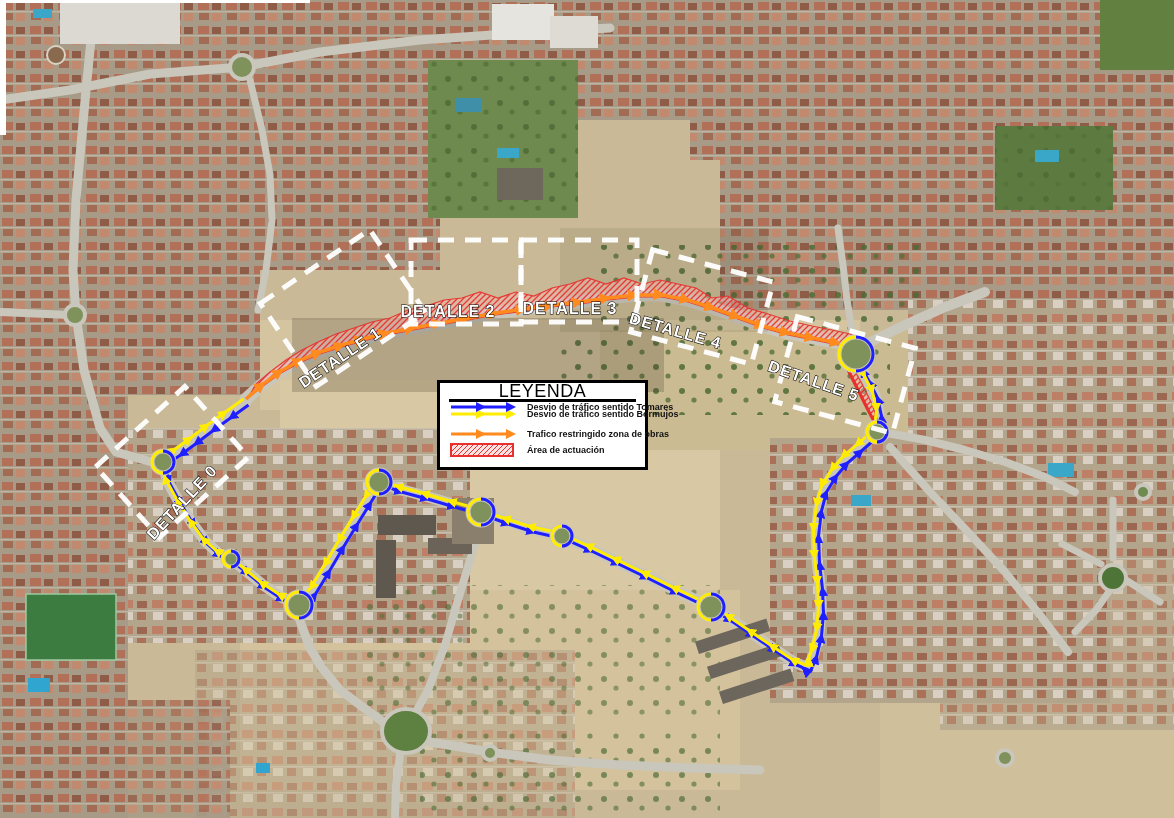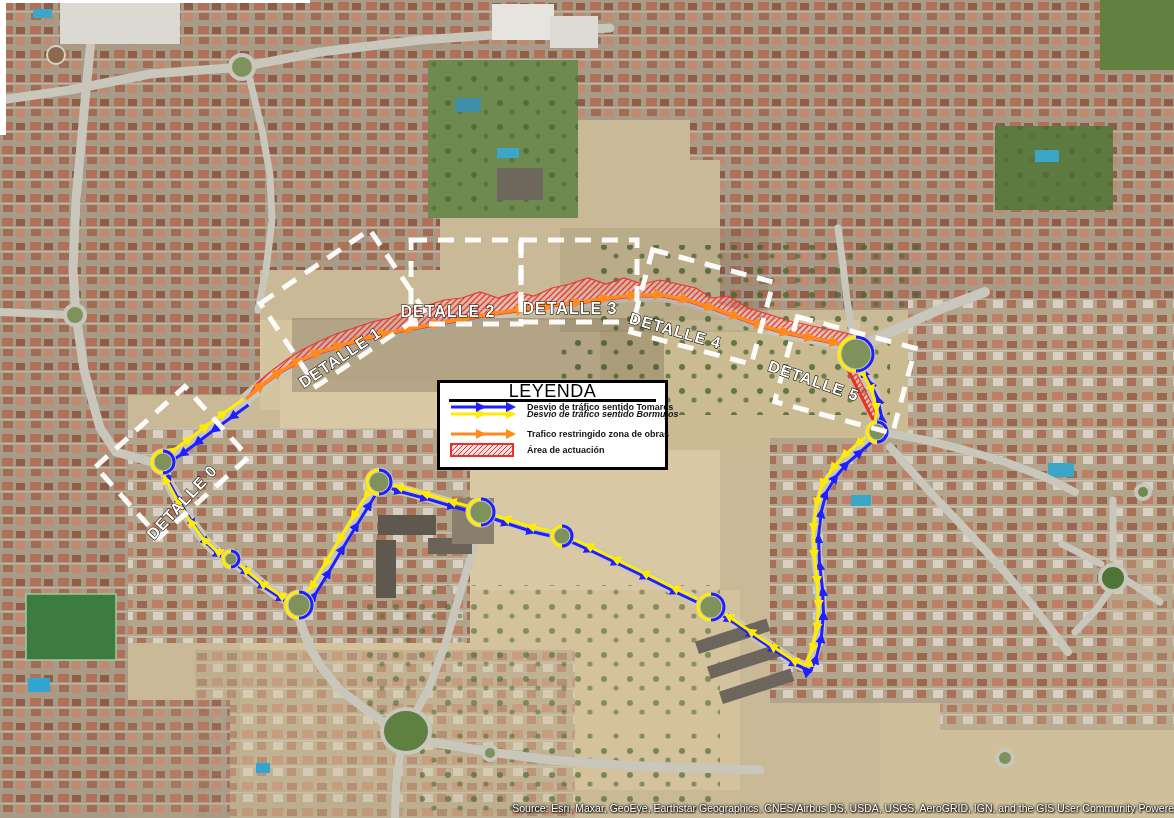--- a/index.html
+++ b/index.html
@@ -1,20 +1,20 @@
 <!DOCTYPE html>
 <html><head>
 <meta charset="utf-8">
 <style>
   html,body{margin:0;padding:0;background:#ffffff;}
   body{width:1174px;height:818px;overflow:hidden;font-family:"Liberation Sans",sans-serif;}
   .stage{position:relative;width:1174px;height:818px;overflow:hidden;background:#c9b996;}
   .stage svg{position:absolute;left:0;top:0;}
   
-  .legend{position:absolute;left:437px;top:380px;width:231px;height:90px;
+  .legend{position:absolute;left:437px;top:380px;width:211px;height:90px;
           background:#ffffff;border:3px solid #000;box-sizing:border-box;z-index:30;}
   .legend-title{position:absolute;top:0px;left:0;width:100%;text-align:center;
                 font-size:18px;font-weight:400;color:#000;letter-spacing:.5px;line-height:16px;}
   .legend-rule{position:absolute;top:16px;left:9px;right:9px;height:3px;background:#000;}
   .legend-row{position:absolute;left:10px;height:12px;display:flex;align-items:center;}
   .legend-row svg{position:static;flex:0 0 auto;}
   .legend-label{margin-left:11px;font-size:9px;font-weight:600;color:#111;white-space:nowrap;line-height:10px;}
   
   .attribution{position:absolute;right:0;bottom:4px;max-width:100%;overflow:hidden;
                font-size:10.5px;color:#fff;white-space:nowrap;z-index:40;padding-left:6px;
@@ -205,21 +205,21 @@
       <text transform="translate(448 317) rotate(0)" text-anchor="middle" fill="#ffffff" stroke="#000000" stroke-width="1.1" paint-order="stroke" font-family="&quot;Liberation Sans&quot;, sans-serif" font-size="16" font-weight="bold" letter-spacing="1">DETALLE 2</text>
       <text transform="translate(570 314) rotate(0)" text-anchor="middle" fill="#ffffff" stroke="#000000" stroke-width="1.1" paint-order="stroke" font-family="&quot;Liberation Sans&quot;, sans-serif" font-size="16" font-weight="bold" letter-spacing="1">DETALLE 3</text>
       <text transform="translate(674 336) rotate(16)" text-anchor="middle" fill="#ffffff" stroke="#000000" stroke-width="1.1" paint-order="stroke" font-family="&quot;Liberation Sans&quot;, sans-serif" font-size="16" font-weight="bold" letter-spacing="1">DETALLE 4</text>
       <text transform="translate(812 386) rotate(19)" text-anchor="middle" fill="#ffffff" stroke="#000000" stroke-width="1.1" paint-order="stroke" font-family="&quot;Liberation Sans&quot;, sans-serif" font-size="16" font-weight="bold" letter-spacing="1">DETALLE 5</text>
     </svg>
 
   <div class="legend">
     <div class="legend-title">LEYENDA</div>
     <div class="legend-rule"></div>
     <div id="legend-items">
-        <div class="legend-row" style="top: 25px; font-style: italic;">
+        <div class="legend-row" style="top: 25px;">
           <svg width="66" height="14">
             <line x1="1" y1="7" x2="58" y2="7" stroke="#ffec00" stroke-width="3"></line>
             <polygon points="26,2 36,7 26,12" fill="#ffec00"></polygon>
             <polygon points="56,2 66,7 56,12" fill="#ffec00"></polygon>
           </svg>
           <span class="legend-label">Desvio de tráfico sentido Bormujos</span>
         </div>
         <div class="legend-row" style="top: 18px;">
           <svg width="66" height="14">
             <line x1="1" y1="7" x2="58" y2="7" stroke="#1f1fff" stroke-width="3"></line>
@@ -244,15 +244,14 @@
                 <path d="M-1,1 L1,-1 M0,5 L5,0 M4,6 L6,4" stroke="#e8312e" stroke-width="1"></path>
               </pattern>
             </defs>
             <rect x="1" y="1" width="62" height="12" fill="url(#legendhatch)" stroke="#e8312e" stroke-width="2"></rect>
           </svg>
           <span class="legend-label">Área de actuación</span>
         </div>
       </div>
   </div>
 
-  <div class="attribution">Source: Esri, Maxar, GeoEye, Earthstar Geographics, CNES/Airbus DS, USDA, USGS, AeroGRID, IGN, and the GIS User Community Powere</div>
 
 </div>
 
 </body></html>

